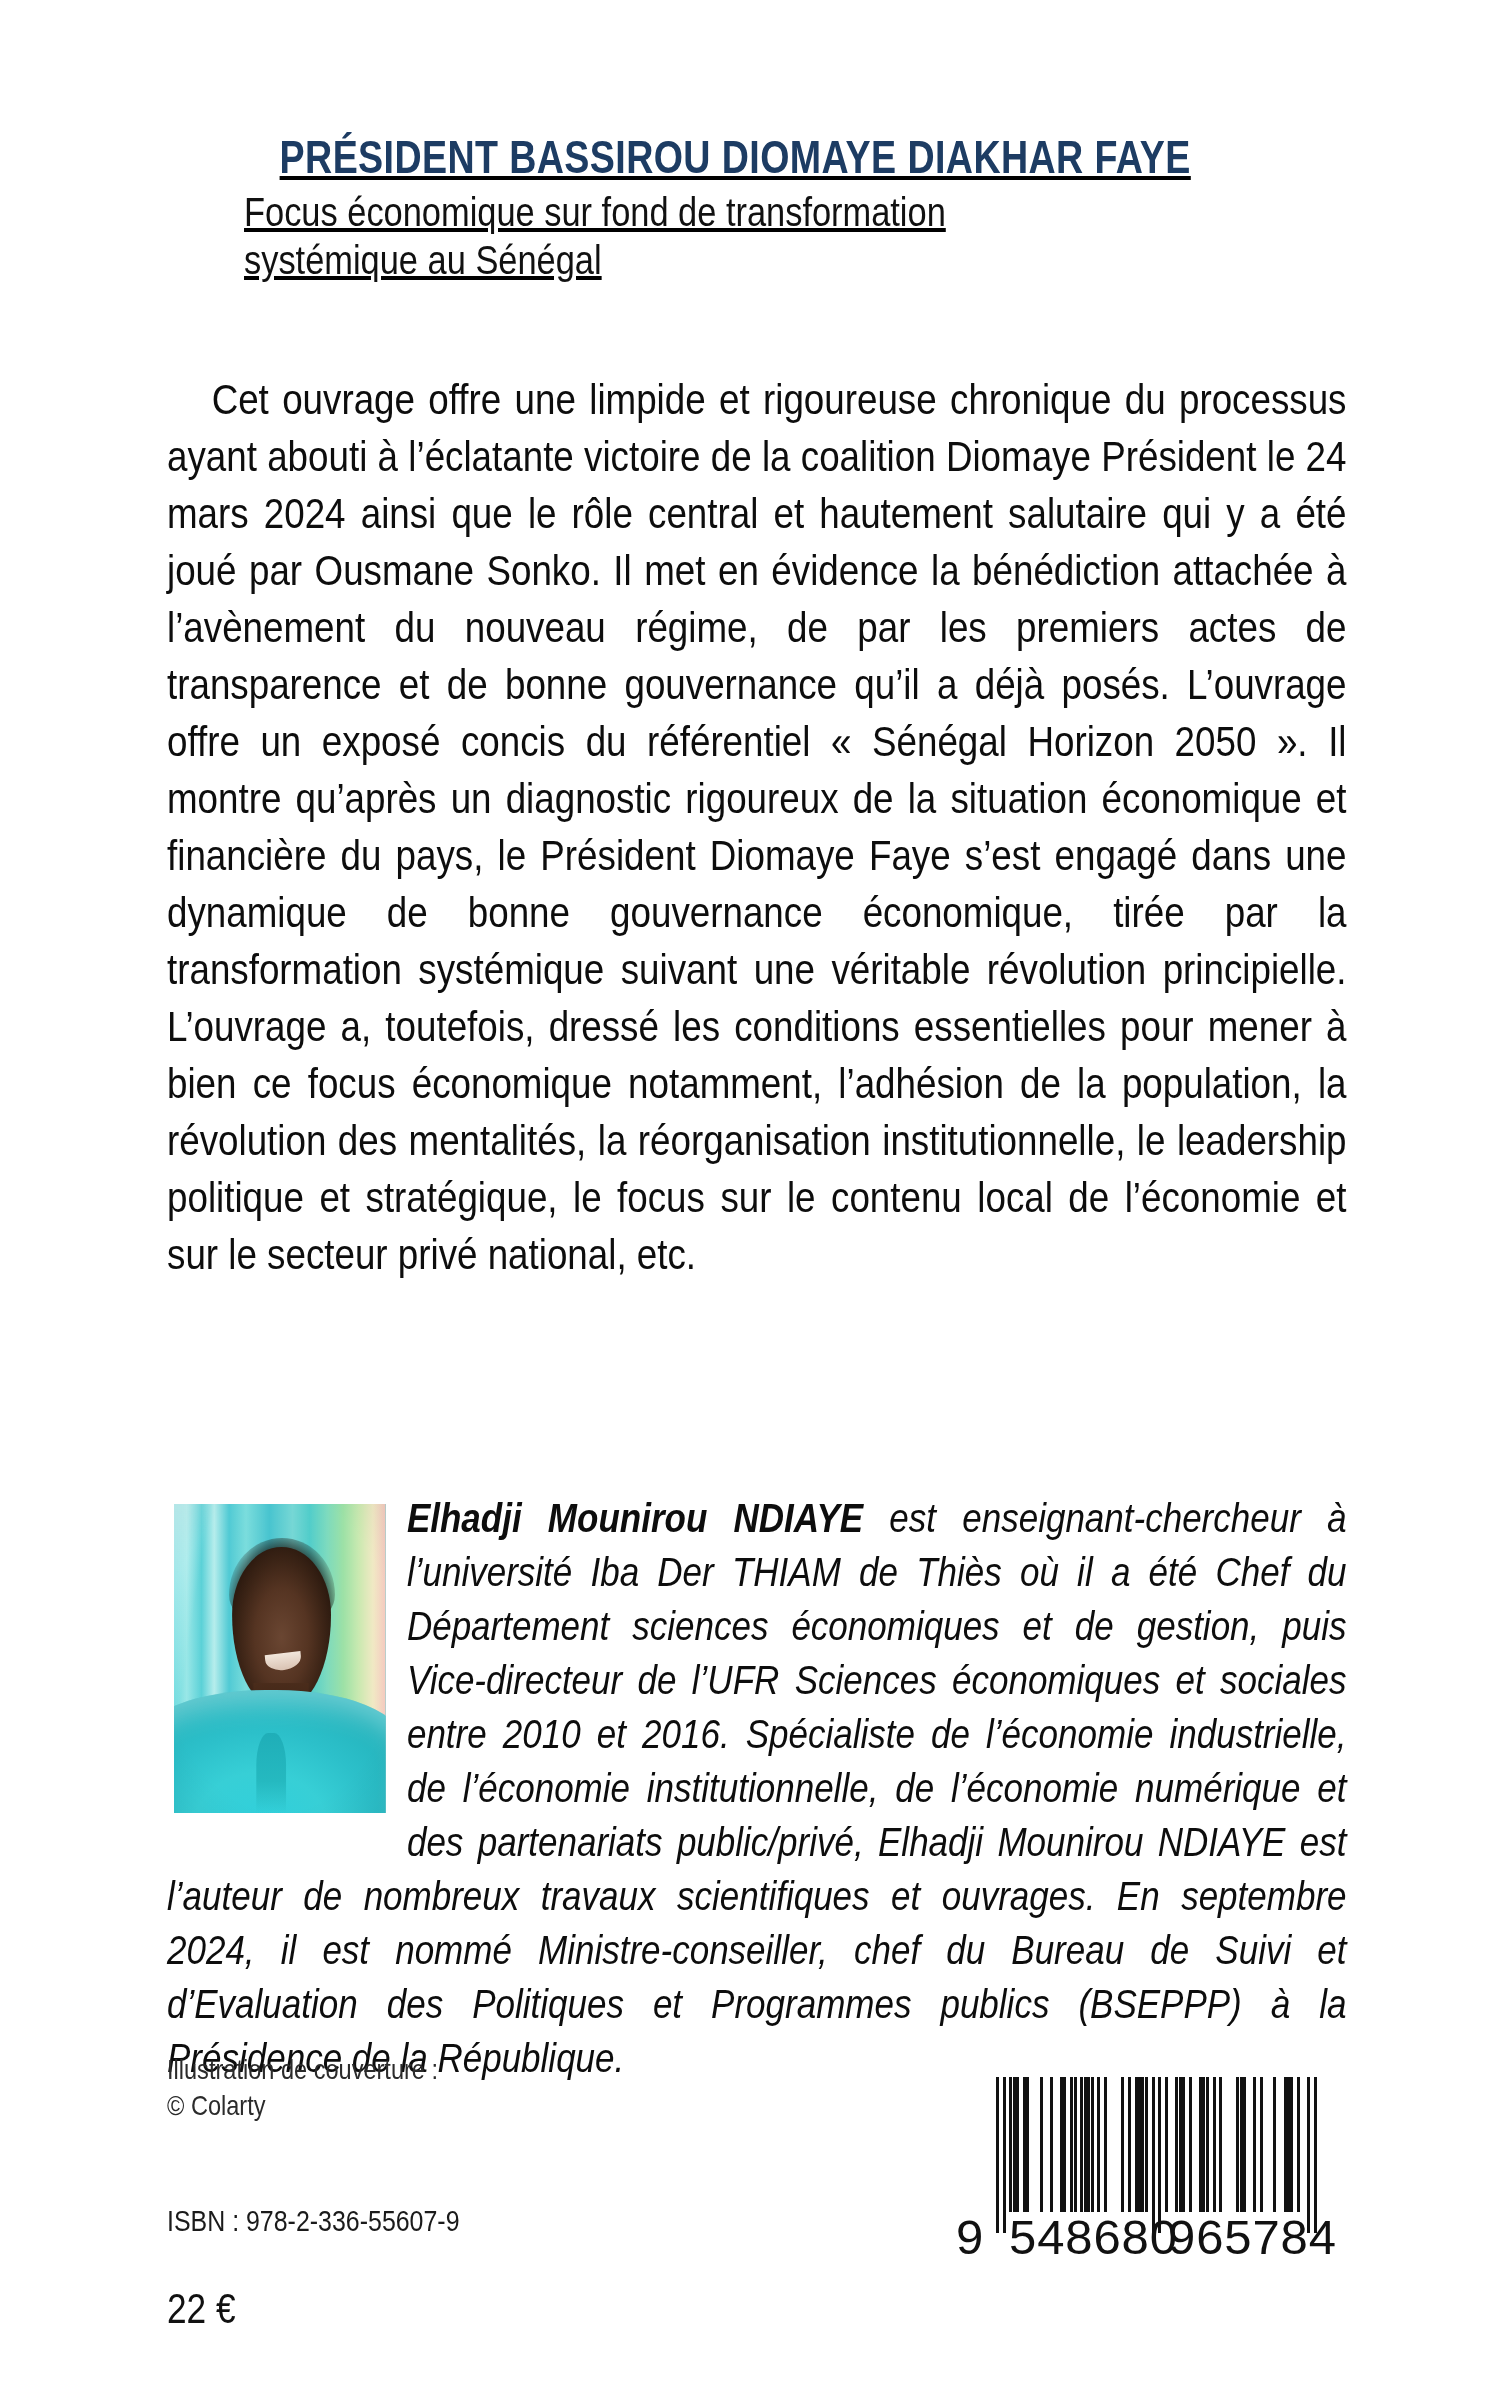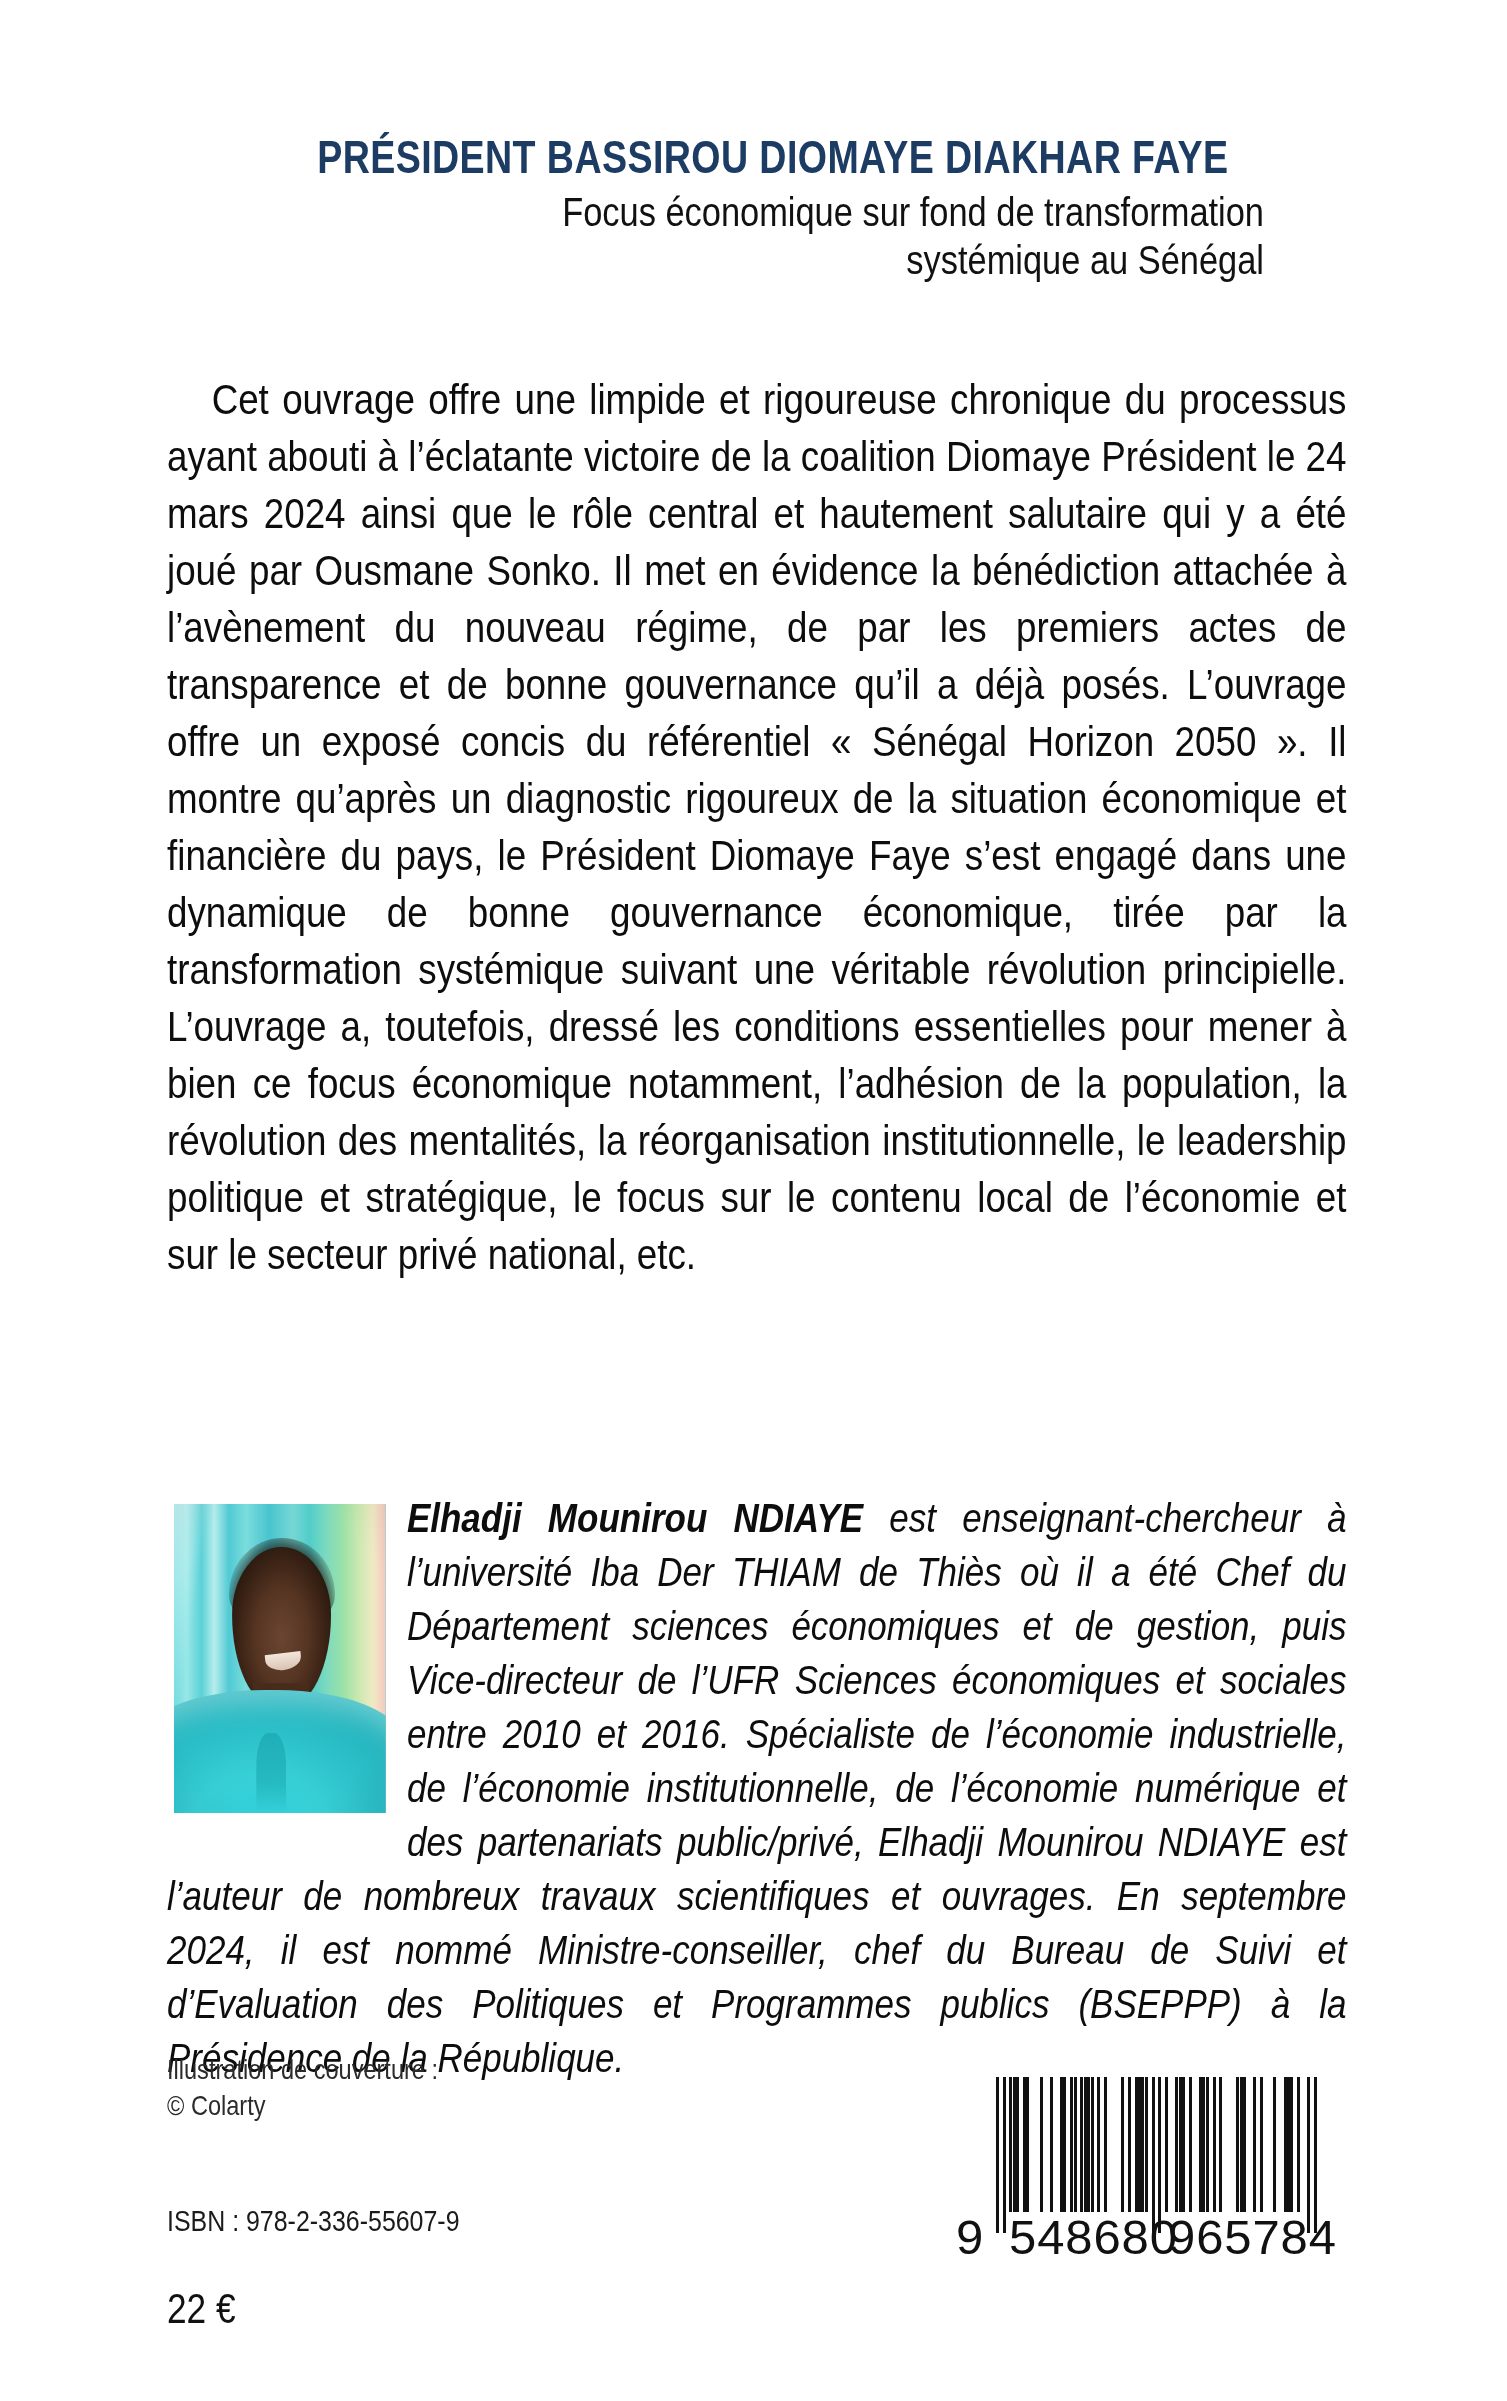--- a/index.html
+++ b/index.html
@@ -22,21 +22,22 @@
     inset: 0;
     background: #ffffff;
   }
 
   
   .title-block {
     position: absolute;
     left: 161px;
     top: 132px;
     width: 1186px;
-    text-align: right;
+    text-align: left;
+    text-decoration: underline;
   }
   .book-title {
     font-family: "Liberation Sans Narrow", "Liberation Sans", sans-serif;
     font-weight: bold;
     font-size: 47px;
     line-height: 1.06;
     letter-spacing: 0.5px;
     color: #1d3c63;
     transform: scaleX(0.80);
     transform-origin: center top;

